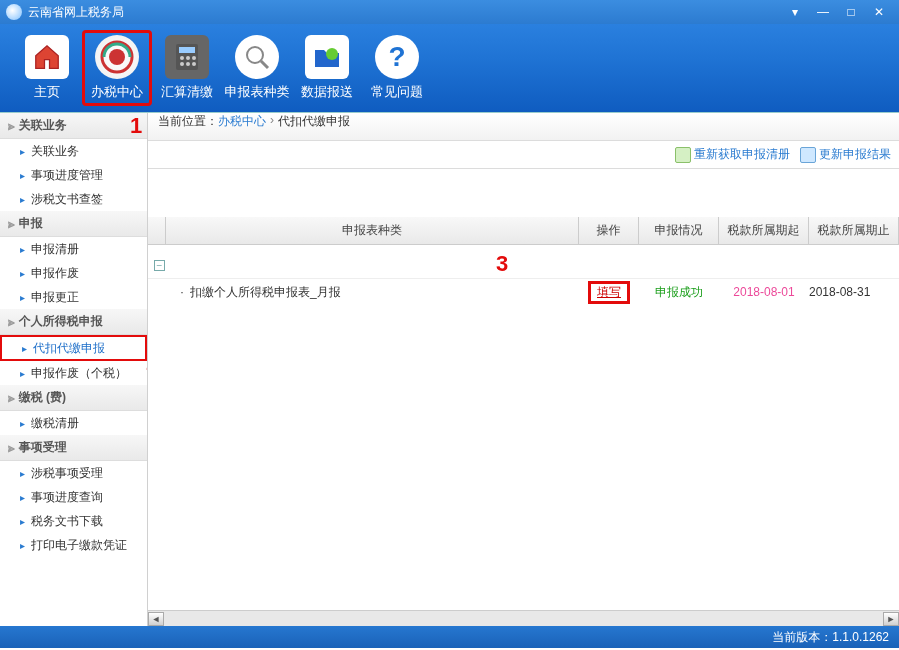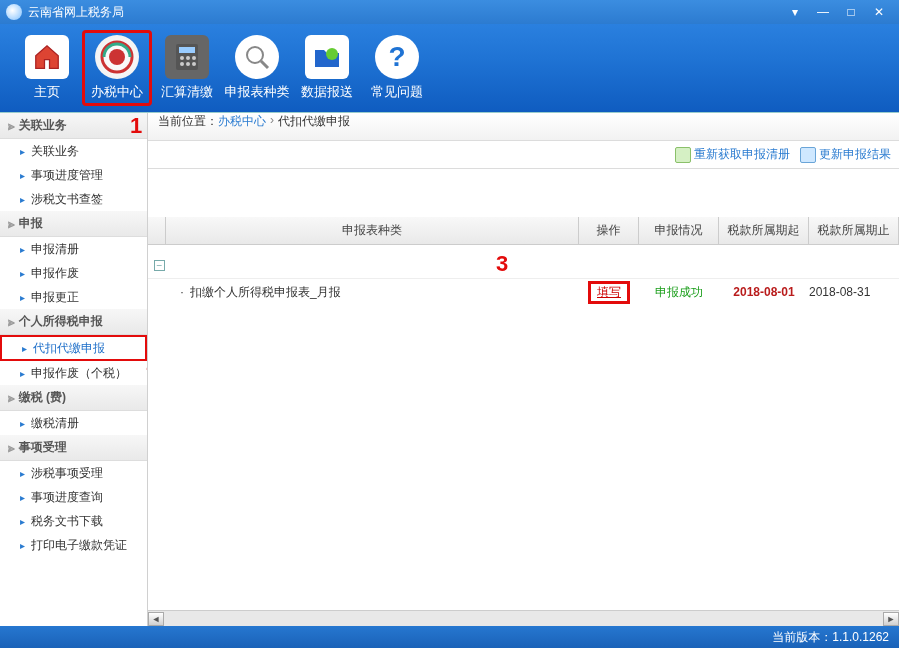--- a/index.html
+++ b/index.html
@@ -50,21 +50,21 @@
 .th6 { width: 90px; }
 .grouprow { height: 26px; display: flex; align-items: center; padding-left: 6px; border-bottom: 1px solid #eee; color: #2a7bd0; }
 .grouprow .sq { width: 11px; height: 11px; border: 1px solid #7aa; display: flex; align-items: center; justify-content: center; margin-right: 6px; font-size: 10px; color: #7aa; line-height: 1; }
 .datarow { height: 26px; display: flex; align-items: center; }
 .dc1 { width: 18px; }
 .dc2 { flex: 1; padding-left: 14px; display: flex; align-items: center; gap: 6px; color: #333; }
 .dc2 .dot { color: #333; }
 .dc3 { width: 60px; display: flex; justify-content: center; }
 .dc3 a { color: #c00; text-decoration: underline; border: 3px solid #e30b0b; padding: 0 6px; cursor: pointer; }
 .dc4 { width: 80px; color: #1a9e1a; text-align: center; }
-.dc5 { width: 90px; text-align: center; color: #b91c1c; font-weight: bold; }
+.dc5 { width: 90px; text-align: center; color: #ec4899; }
 .dc6 { width: 90px; text-align: left; color: #333; }
 .mark3 { color: #e30b0b; font-size: 22px; font-weight: bold; position: absolute; }
 .scrollbar { height: 16px; background: #e8e8e8; border-top: 1px solid #ccc; display: flex; align-items: center; }
 .scrollbar .sbtn { width: 16px; height: 14px; background: linear-gradient(to bottom, #fff, #d0d0d0); border: 1px solid #aaa; display: flex; align-items: center; justify-content: center; font-size: 9px; color: #555; }
 .scrollbar .strack { flex: 1; }
 .statusbar { height: 22px; background: linear-gradient(to bottom, #2677d0, #1a62b8); color: #fff; display: flex; align-items: center; justify-content: flex-end; padding: 0 10px; font-size: 12px; }
 </style>
 </head>
 <body>
 

